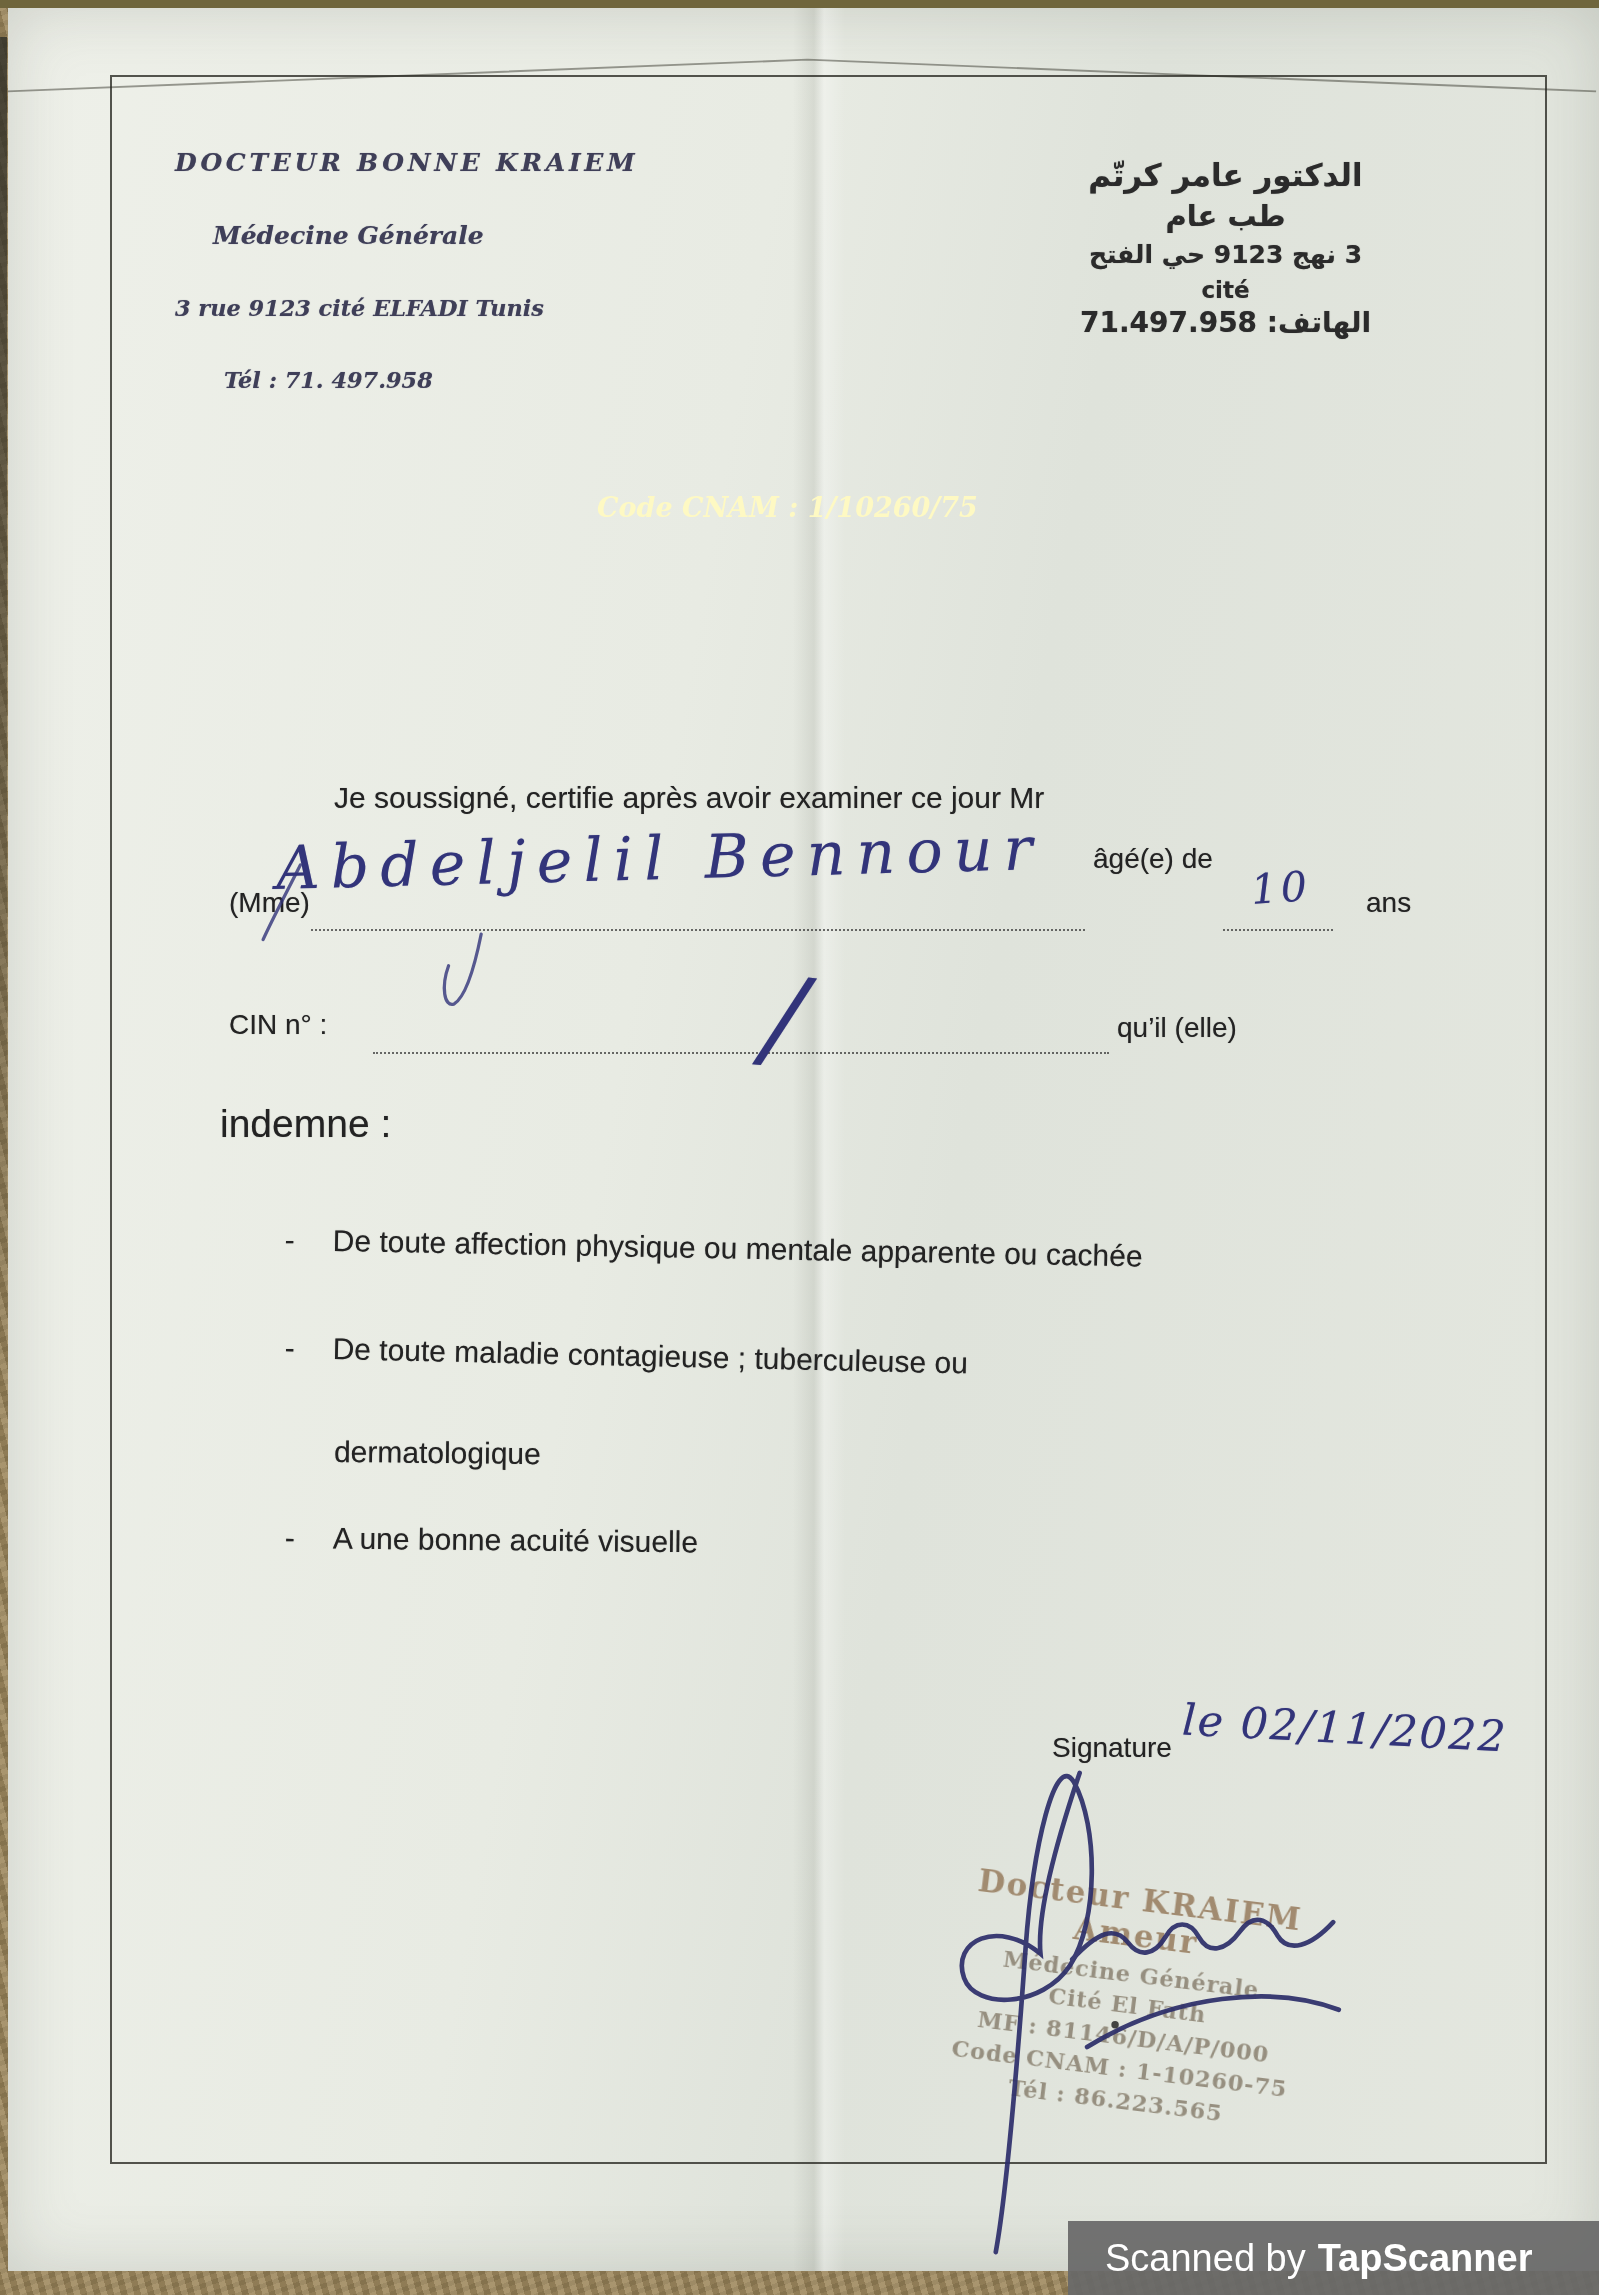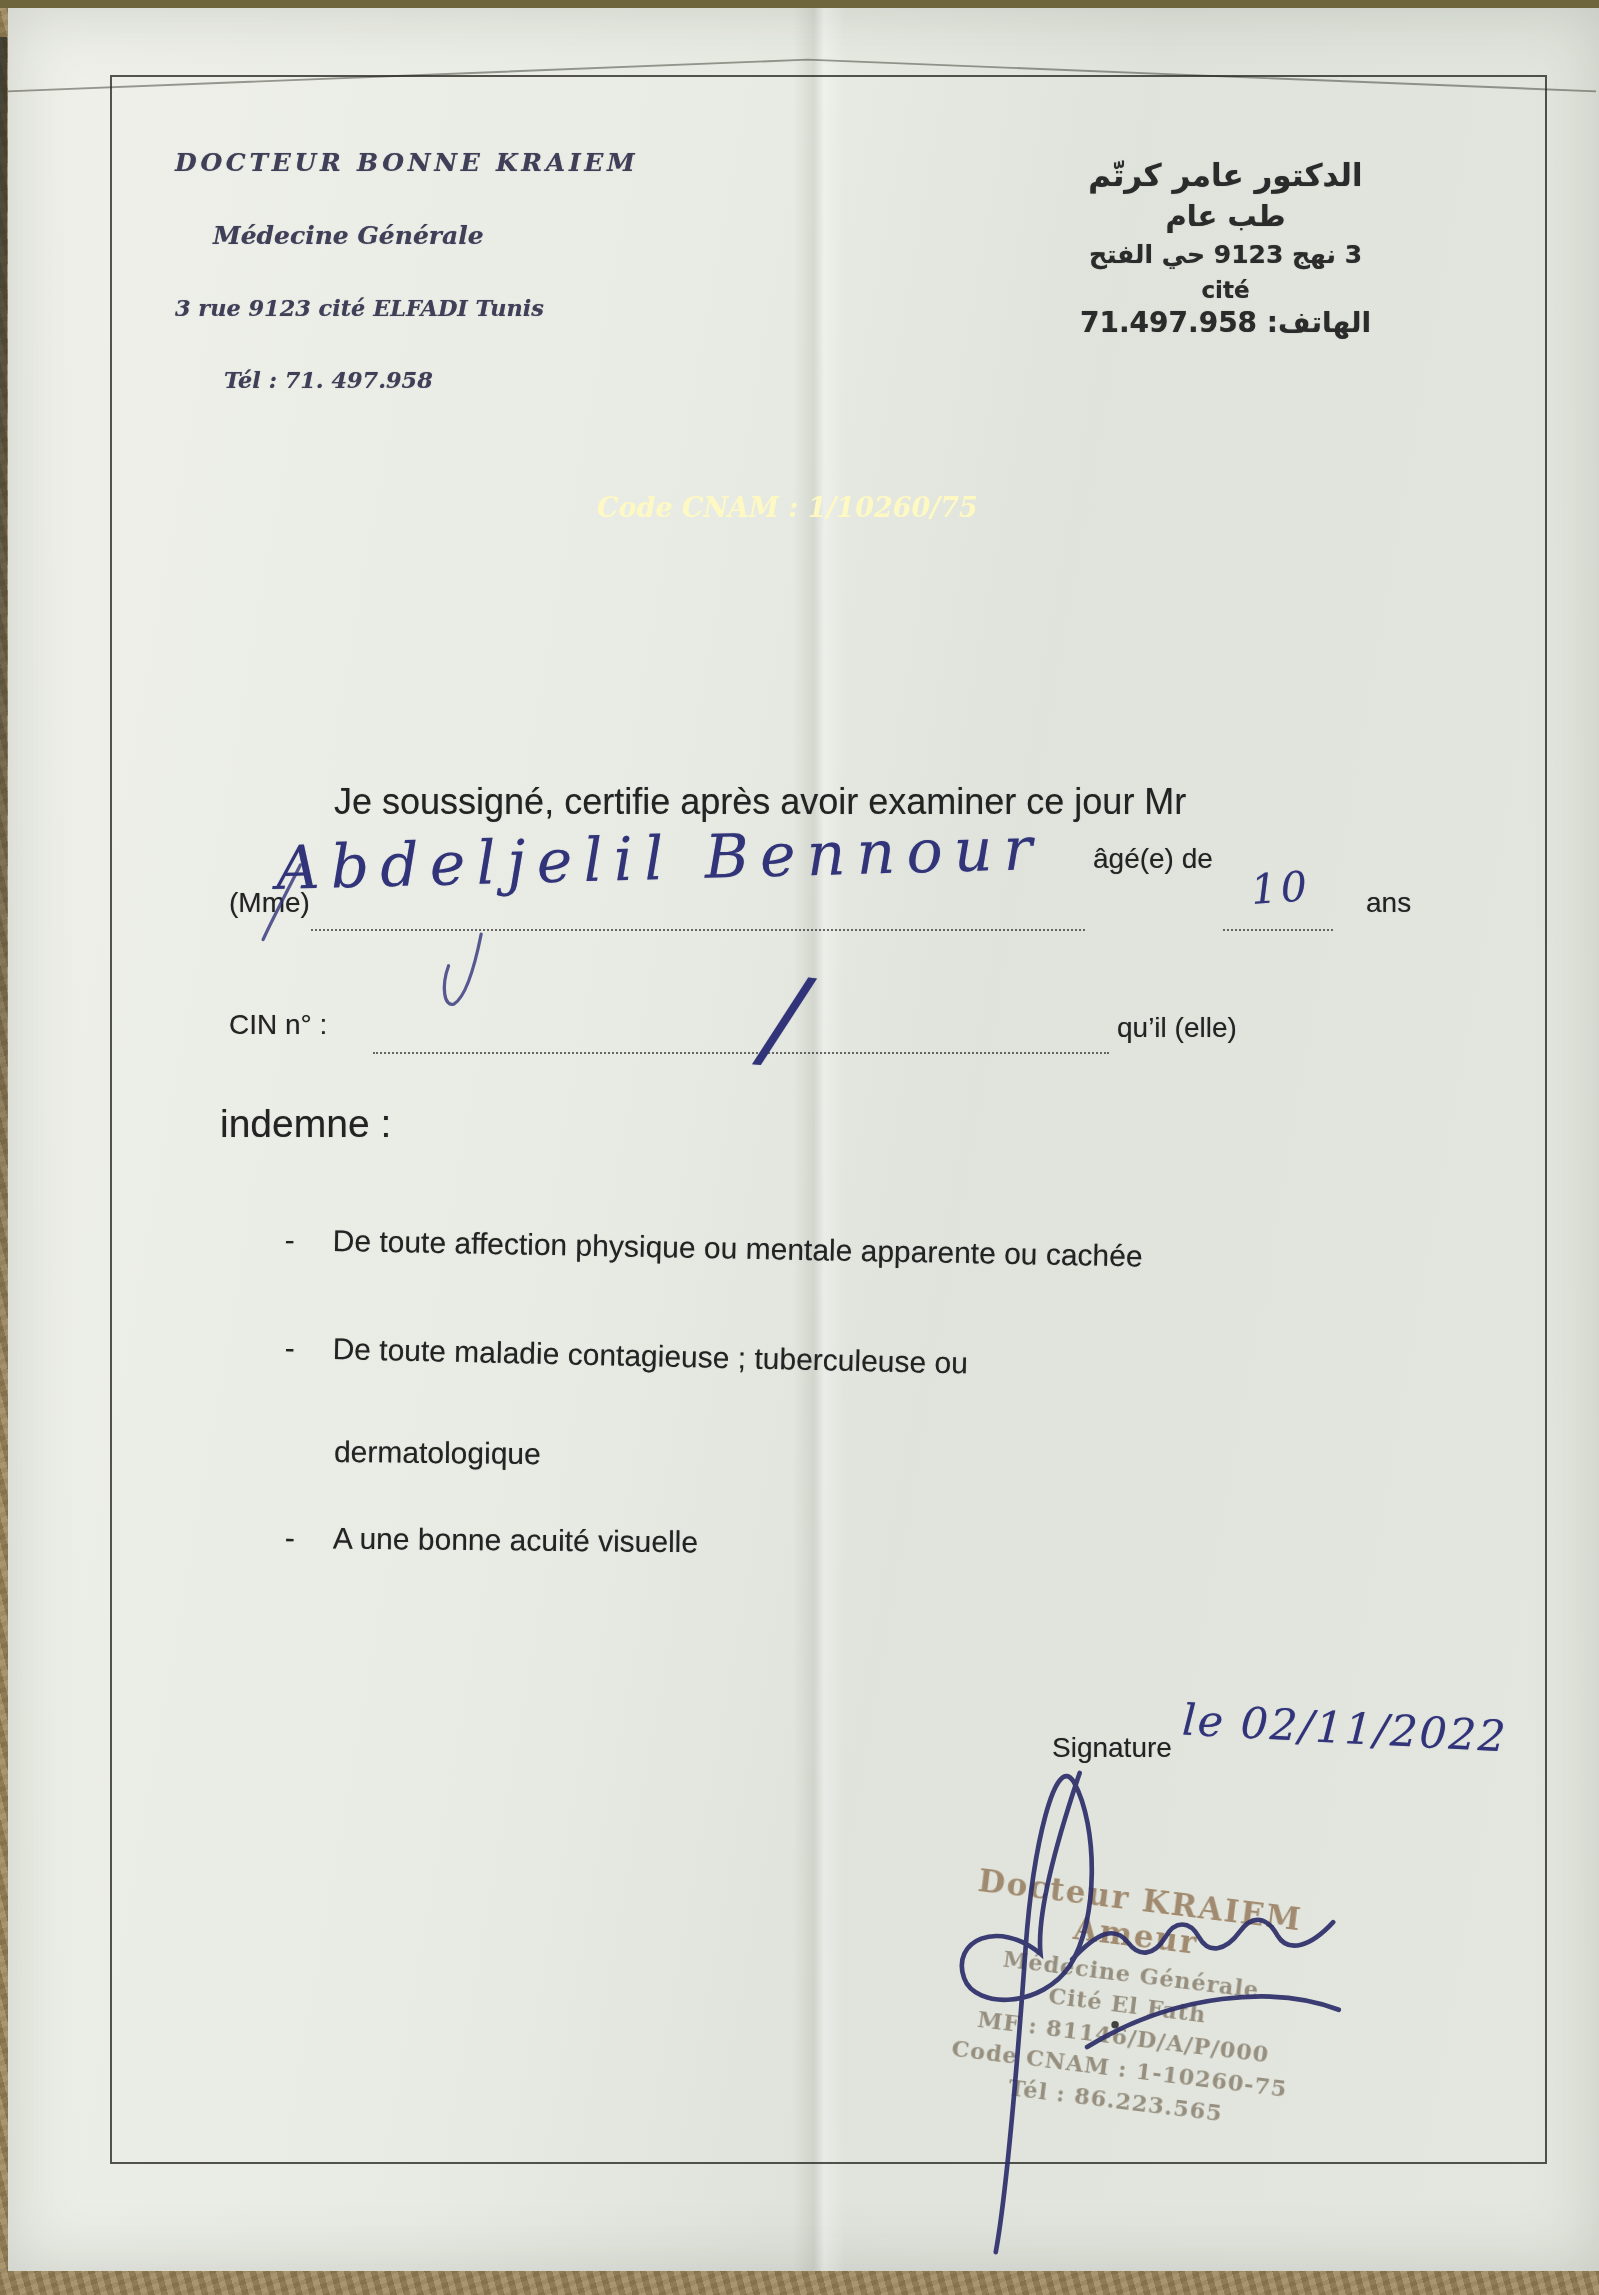--- a/index.html
+++ b/index.html
@@ -84,21 +84,21 @@
     <div class="arb" style="font-size:31px;margin-bottom:9.3px;">الدكتور عامر كرتّم</div>
     <div class="arb" style="font-size:29px;margin-bottom:7.5px;">طب عام</div>
     <div class="arb" style="font-size:25px;margin-bottom:9.3px;">3 نهج 9123 حي الفتح</div>
     <div class="arb" style="font-size:23px;margin-bottom:5.6px;">cité</div>
     <div class="arb" style="font-size:28px;">الهاتف: 71.497.958</div>
   </div>
 
   <div class="t serifit" style="left:597px;top:492px;font-size:27px;font-weight:bold;color:#fef9c3;">Code CNAM : 1/10260/75</div>
 
 
-  <div class="t print" style="left:334px;top:781px;font-size:36px;">Je soussigné, certifie après avoir examiner ce jour Mr</div>
+  <div class="t print" style="left:334px;top:781px;font-size:30px;">Je soussigné, certifie après avoir examiner ce jour Mr</div>
 
   <div class="t print" style="left:229px;top:887px;font-size:28px;">(Mme)</div>
   <div class="leader" style="left:311px;top:929px;width:774px;"></div>
   <div class="t print" style="left:1093px;top:843px;font-size:28px;">âgé(e) de</div>
   <div class="leader" style="left:1223px;top:929px;width:110px;"></div>
   <div class="t print" style="left:1342px;top:887px;font-size:28px;margin-left:24px;">ans</div>
 
   <div class="t hw" style="left:276px;top:824px;font-size:60px;letter-spacing:11.2px;transform:rotate(-1.5deg);">Abdeljelil Bennour</div>
   <div class="t hw" style="left:1251px;top:865px;font-size:41px;transform:rotate(-4deg);letter-spacing:3.7px;">10</div>
 
@@ -145,15 +145,19 @@
                C 1344 2052,1360 2058,1370 2076 C 1382 2096,1406 2088,1430 2062"></path>
       <path d="M 1166 2196 C 1260 2138,1368 2130,1436 2156"></path>
     </g>
     <g fill="none" stroke="#32347a" stroke-width="3.5" stroke-linecap="round" opacity=".8">
       <path d="M 282 1008 C 296 978,310 952,322 928"></path>
       <path d="M 516 1002 C 508 1042,498 1070,487 1077 C 476 1081,473 1058,481 1036"></path>
     </g>
     <circle cx="1196" cy="2172" r="4" fill="#1c1c1c" opacity=".8"></circle>
   </svg>
 
+  <div class="bar">
+    <span>Scanned by</span>
+    <span class="brand">TapScanner</span>
+  </div>
 
 </div>
 
 
 </body></html>

